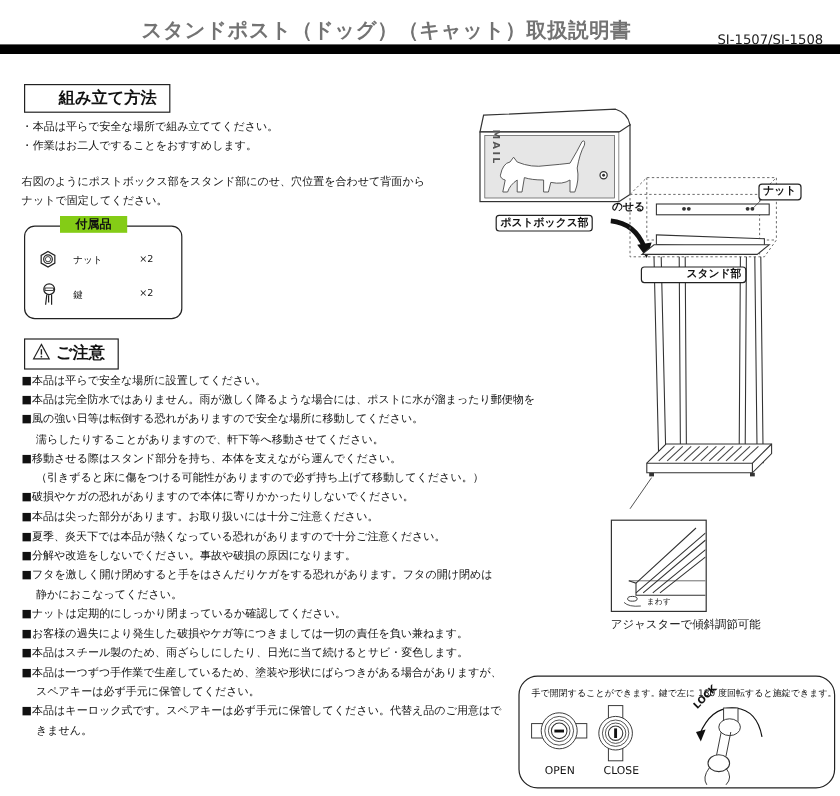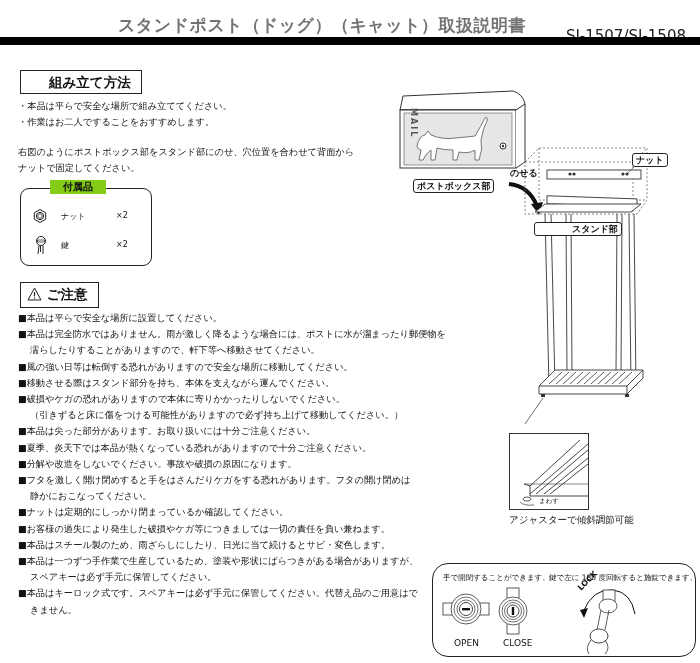--- a/index.html
+++ b/index.html
@@ -8,21 +8,21 @@
     font-family: "DejaVu Sans", "Liberation Sans", sans-serif;
     color: #111111;
   }
   .abs { position: absolute; }
   .title {
     left: 0; top: 14px; width: 700px; text-align: center;
     font-size: 17px; font-weight: bold; letter-spacing: 0.5px; color: #737373;
   }
   .title span { position: relative; left: -28px; }
   .model {
-    right: 14px; top: 27px; font-size: 15px; color: #222; letter-spacing: 0; margin-left: 18px;
+    right: 14px; top: 27px; font-size: 11px; color: #222; letter-spacing: 0; margin-left: 18px;
   }
   .rule {
     left: 0; top: 37px; width: 700px; height: 8px; background: #000;
   }
   .sect-box {
     border: 1px solid #222; padding: 1px 10px 1px 28px;
     font-size: 13.5px; font-weight: bold; line-height: 20px; background: #fff;
   }
   .txt { font-size: 9.2px; line-height: 12px; white-space: nowrap; color: #111; }
   .caution-list { left: 18px; top: 310px; }
@@ -92,25 +92,25 @@
       <line x1="7.5" y1="5" x2="7.5" y2="9.5" stroke="#222" stroke-width="1.2"></line>
       <circle cx="7.5" cy="11.2" r="0.7" fill="#222"></circle>
     </svg>
   </span>
   <span>ご注意</span>
 </div>
 
 <div class="abs caution-list">
   <div class="line">■本品は平らで安全な場所に設置してください。</div>
   <div class="line">■本品は完全防水ではありません。雨が激しく降るような場合には、ポストに水が溜まったり郵便物を</div>
+  <div class="line">■風の強い日等は転倒する恐れがありますので安全な場所に移動してください。</div>
   <div class="line indent">濡らしたりすることがありますので、軒下等へ移動させてください。</div>
-  <div class="line">■風の強い日等は転倒する恐れがありますので安全な場所に移動してください。</div>
   <div class="line">■移動させる際はスタンド部分を持ち、本体を支えながら運んでください。</div>
+  <div class="line indent">（引きずると床に傷をつける可能性がありますので必ず持ち上げて移動してください。）</div>
   <div class="line">■破損やケガの恐れがありますので本体に寄りかかったりしないでください。</div>
-  <div class="line indent">（引きずると床に傷をつける可能性がありますので必ず持ち上げて移動してください。）</div>
   <div class="line">■本品は尖った部分があります。お取り扱いには十分ご注意ください。</div>
   <div class="line">■夏季、炎天下では本品が熱くなっている恐れがありますので十分ご注意ください。</div>
   <div class="line">■分解や改造をしないでください。事故や破損の原因になります。</div>
   <div class="line">■フタを激しく開け閉めすると手をはさんだりケガをする恐れがあります。フタの開け閉めは</div>
   <div class="line indent">静かにおこなってください。</div>
   <div class="line">■ナットは定期的にしっかり閉まっているか確認してください。</div>
   <div class="line">■お客様の過失により発生した破損やケガ等につきましては一切の責任を負い兼ねます。</div>
   <div class="line">■本品はスチール製のため、雨ざらしにしたり、日光に当て続けるとサビ・変色します。</div>
   <div class="line">■本品は一つずつ手作業で生産しているため、塗装や形状にばらつきがある場合がありますが、</div>
   <div class="line indent">スペアキーは必ず手元に保管してください。</div>

